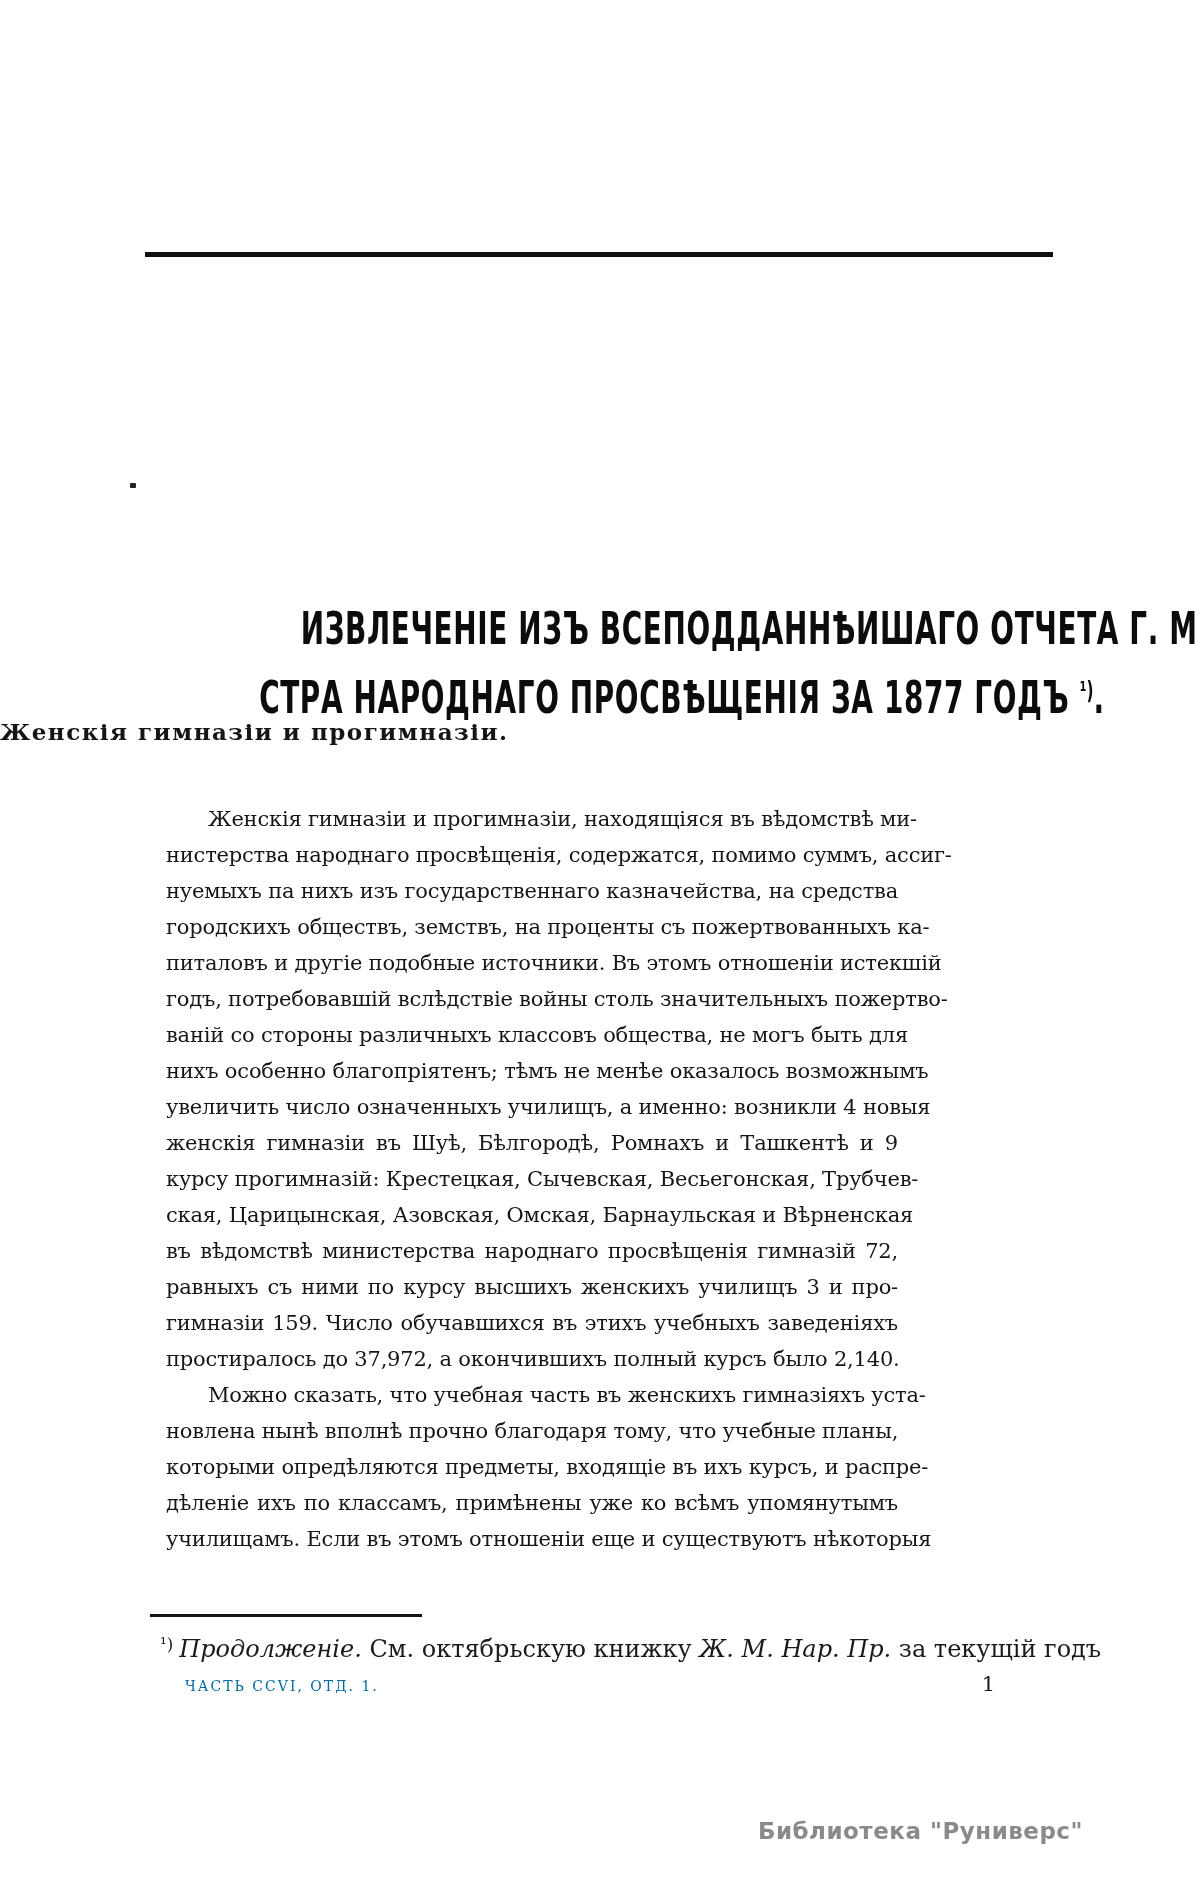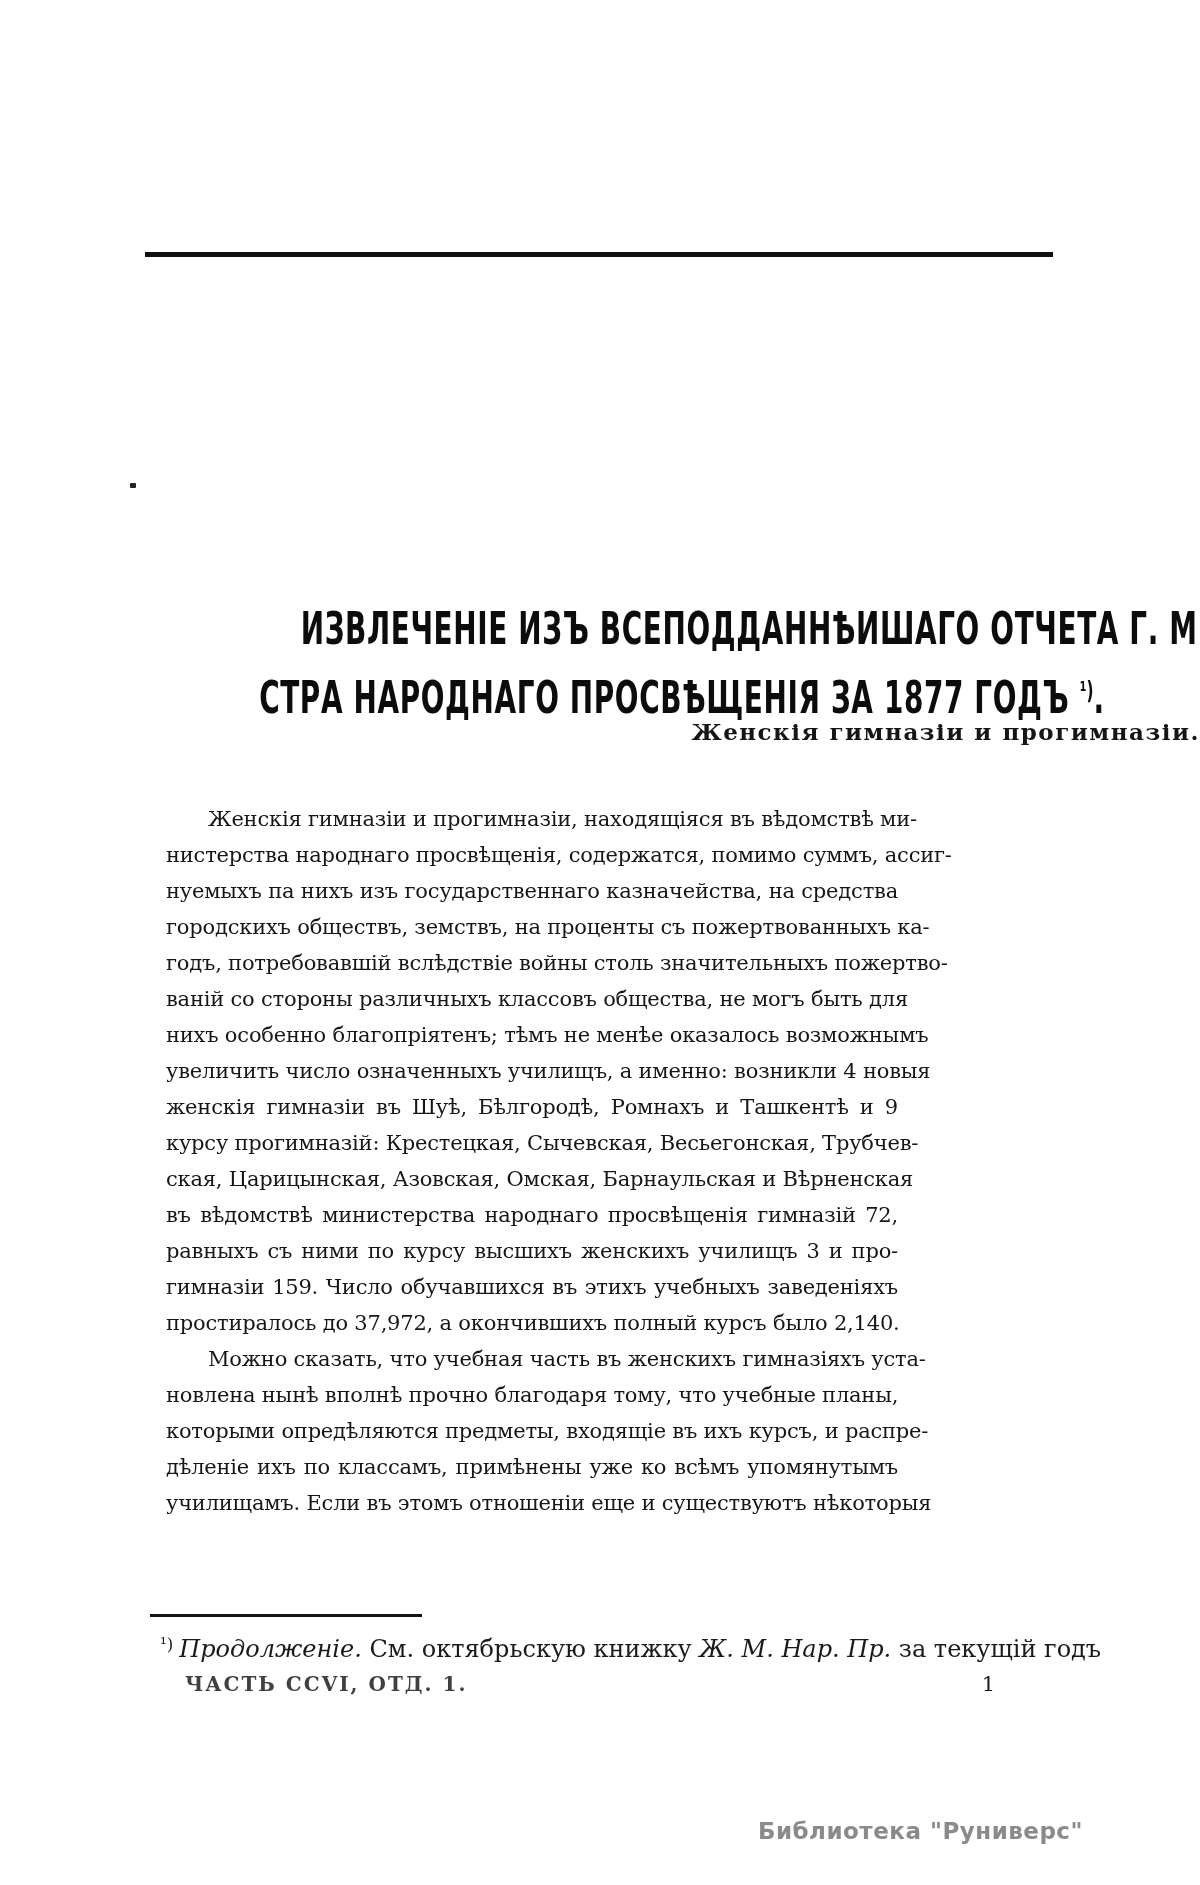--- a/index.html
+++ b/index.html
@@ -48,21 +48,21 @@
     letter-spacing: 1px;
   }
   .title sup {
     font-size: 55%;
     vertical-align: 14px;
     letter-spacing: 0;
   }
   .subtitle {
     position: absolute;
     left: 0; right: 0; top: 718px;
-    text-align: right;
+    text-align: left;
     font-weight: 700;
     font-size: 23px;
     letter-spacing: 1.5px;
     color: #151515;
     margin: 0;
   }
   .body-text {
     position: absolute;
     left: 118px; top: 801px;
     width: 780px;
@@ -98,24 +98,23 @@
   .footnote .it { font-style: italic; }
   .footline {
     position: absolute;
     left: 185px; top: 1672px;
     width: 810px;
     display: flex;
     justify-content: space-between;
     align-items: baseline;
   }
   .footline .volume {
-    font-size: 20px;
+    font-size: 14px;
     letter-spacing: 2px;
-    color: #404040;
-    font-weight: bold;
+    color: #0369a1;
   }
   .footline .pagenum {
     font-size: 21px;
     color: #1a1a1a;
   }
   .watermark {
     position: absolute;
     right: 117px; top: 1818px;
     font-family: "DejaVu Sans", sans-serif;
     font-size: 23px;
@@ -137,20 +136,21 @@
     <span class="tline"><span><span>СТРА НАРОДНАГО ПРОСВѢЩЕНІЯ ЗА 1877 ГОДЪ </span><sup>¹)</sup><span>.</span></span></span>
   </h1>
 
   <h2 class="subtitle">Женскія гимназіи и прогимназіи.</h2>
 
   <div class="body-text">
     <div class="line indent">Женскія гимназіи и прогимназіи, находящіяся въ вѣдомствѣ ми-</div>
     <div class="line">нистерства народнаго просвѣщенія, содержатся, помимо суммъ, ассиг-</div>
     <div class="line">нуемыхъ па нихъ изъ государственнаго казначейства, на средства</div>
     <div class="line">городскихъ обществъ, земствъ, на проценты съ пожертвованныхъ ка-</div>
+    <div class="line">питаловъ и другіе подобные источники. Въ этомъ отношеніи истекшій</div>
     <div class="line">годъ, потребовавшій вслѣдствіе войны столь значительныхъ пожертво-</div>
     <div class="line">ваній со стороны различныхъ классовъ общества, не могъ быть для</div>
     <div class="line">нихъ особенно благопріятенъ; тѣмъ не менѣе оказалось возможнымъ</div>
     <div class="line">увеличить число означенныхъ училищъ, а именно: возникли 4 новыя</div>
     <div class="line">женскія гимназіи въ Шуѣ, Бѣлгородѣ, Ромнахъ и Ташкентѣ и 9</div>
     <div class="line">курсу прогимназій: Крестецкая, Сычевская, Весьегонская, Трубчев-</div>
     <div class="line">ская, Царицынская, Азовская, Омская, Барнаульская и Вѣрненская</div>
     <div class="line">въ вѣдомствѣ министерства народнаго просвѣщенія гимназій 72,</div>
     <div class="line">равныхъ съ ними по курсу высшихъ женскихъ училищъ 3 и про-</div>
     <div class="line">гимназіи 159. Число обучавшихся въ этихъ учебныхъ заведеніяхъ</div>

